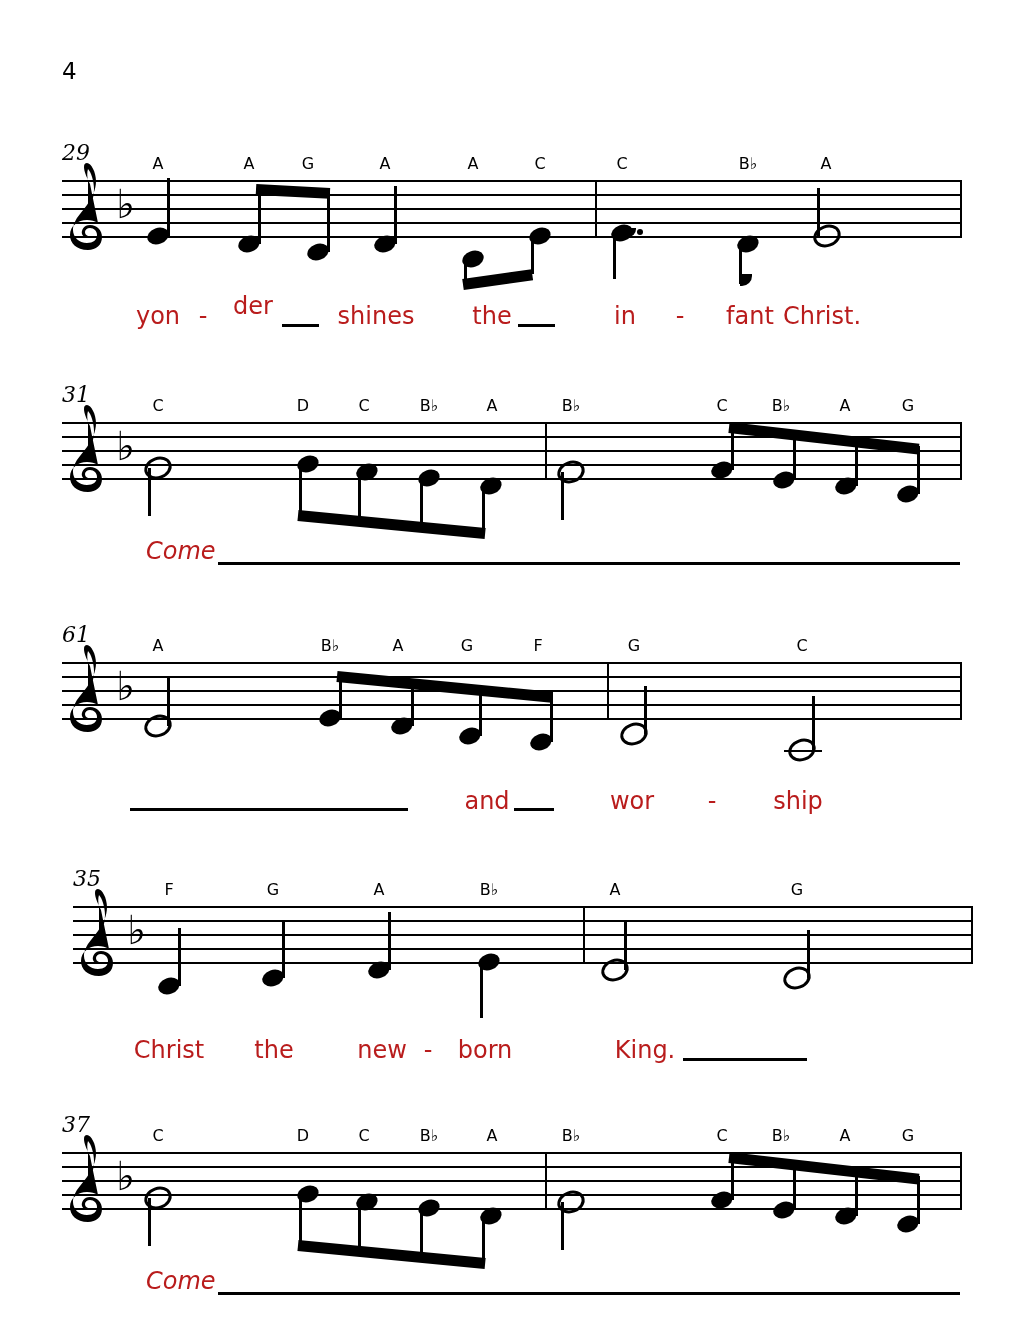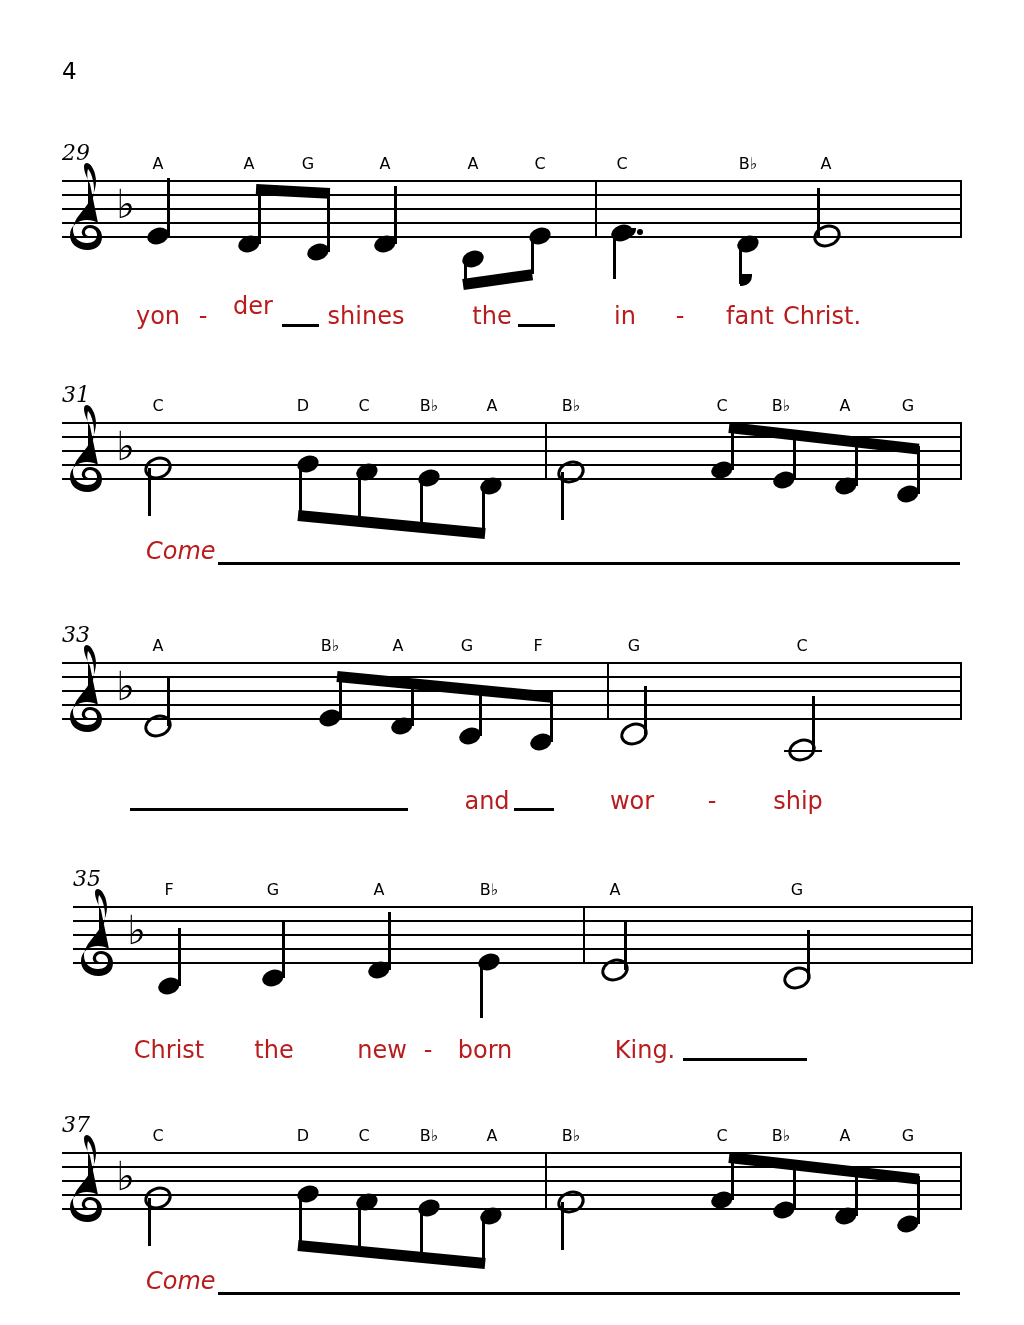--- a/index.html
+++ b/index.html
@@ -212,21 +212,21 @@
     <div class="stem" style="left:739px; top:104px; height:40px;"></div>
     <div class="flag" style="left:740px; top:134px; width:12px; height:12px; border-radius:0 0 10px 0;"></div>
 
     <div class="note hollow" style="left:827px; top:96px;"></div>
     <div class="stem" style="left:817px; top:48px; height:48px;"></div>
 
     <div class="lyric" style="left:158px; top:162px;">yon</div>
     <div class="lyric" style="left:203px; top:162px;">-</div>
     <div class="lyric" style="left:253px; top:152px;text-align:right;">der</div>
     <div class="lyric-line" style="left:282px; top:184px; width:37px;"></div>
-    <div class="lyric" style="left:366px; top:162px;">shines</div>
+    <div class="lyric" style="left:376px; top:162px;">shines</div>
     <div class="lyric" style="left:492px; top:162px;">the</div>
     <div class="lyric-line" style="left:518px; top:184px; width:37px;"></div>
     <div class="lyric" style="left:625px; top:162px;">in</div>
     <div class="lyric" style="left:680px; top:162px;">-</div>
     <div class="lyric" style="left:750px; top:162px;">fant</div>
     <div class="lyric" style="left:822px; top:162px;">Christ.</div>
   </div>
 
   <div class="system" style="top:382px; height:170px;">
 
@@ -285,21 +285,21 @@
     <div class="note filled" style="left:908px; top:112px;"></div>
     <div class="stem" style="left:917px; top:64px; height:48px;"></div>
     <div class="beam" style="left:729px; top:40px; width:191px; height:11px; transform: rotate(6.5deg);"></div>
 
     <div class="lyric left" style="left:146px; top:155px;">Come</div>
     <div class="lyric-line" style="left:218px; top:180px; width:742px;"></div>
   </div>
 
   <div class="system" style="top:622px; height:180px;">
 
-    <div class="measure-num" style="left:62px; top:0px;">33</div>
+    <div class="measure-num" style="left:62px; top:0px;">61</div>
 
     <div class="staff" style="top:40px;">
       <div class="line l0"></div>
       <div class="line l1"></div>
       <div class="line l2"></div>
       <div class="line l3"></div>
       <div class="line l4"></div>
       <div class="barline" style="left:545px;"></div>
       <div class="barline" style="left:898px;"></div>
     </div>

